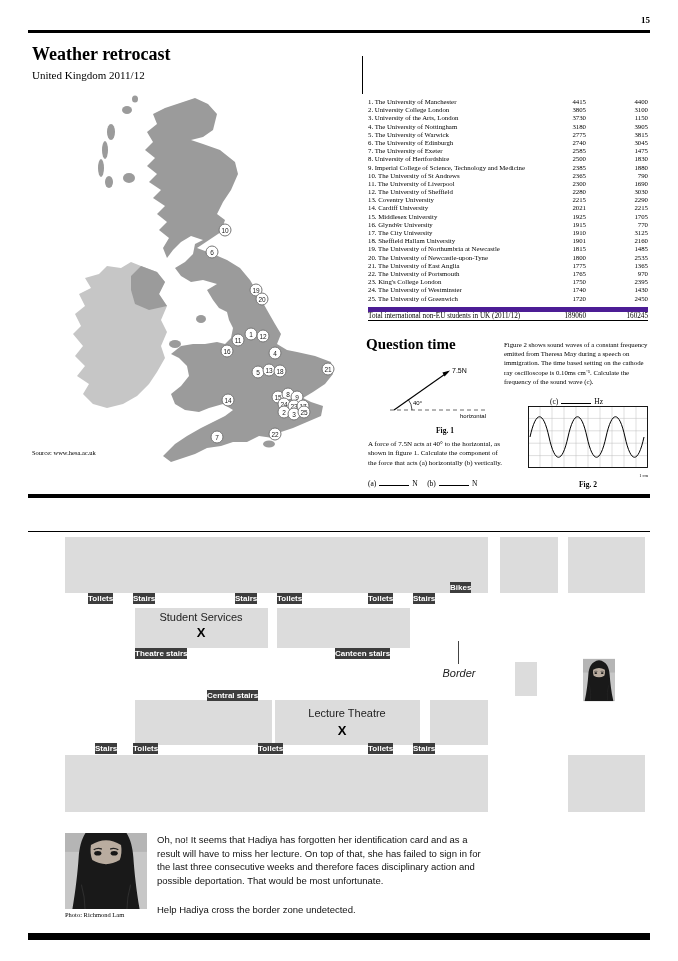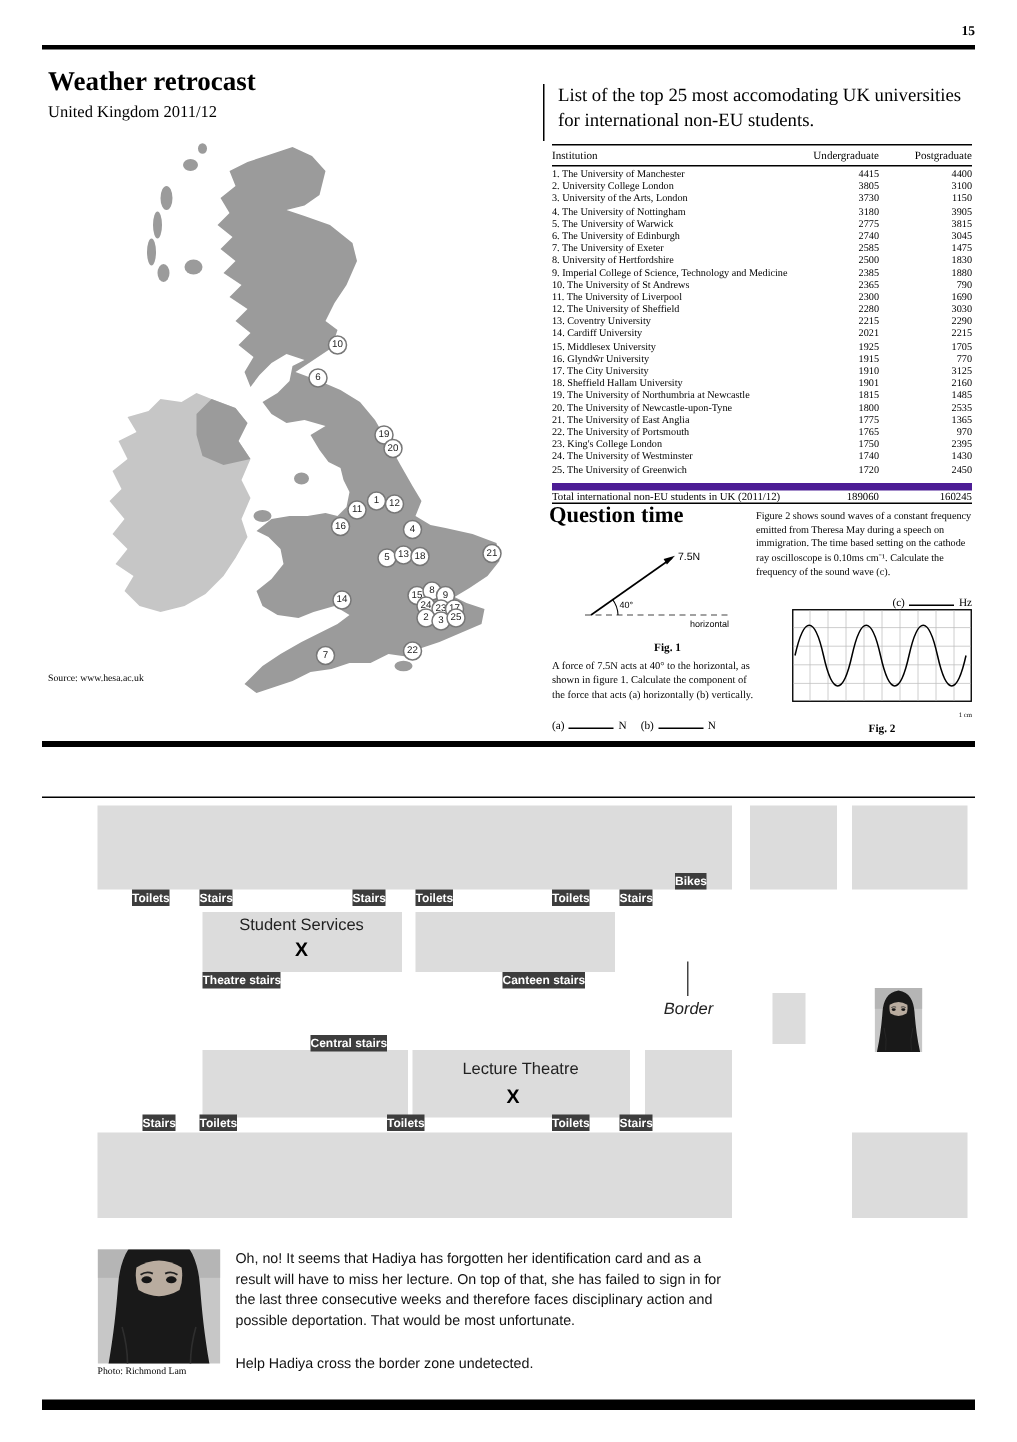--- a/index.html
+++ b/index.html
@@ -45,21 +45,21 @@
   .u-pg { width:62px; text-align:right; }
   .uni-total { display:flex; border-top:5px solid #4c1d95; border-bottom:1px solid #000; margin-top:4px; padding:0 0; font-size:7.2px; }
 
   
   .qt-title { position:absolute; left:366px; top:336px; font-size:15px; font-weight:bold; }
   .fig1-wrap { position:absolute; left:386px; top:362px; width:118px; }
   .fig-cap { text-align:center; font-size:7.5px; font-weight:bold; margin-top:2px; }
   .force-q { position:absolute; left:368px; top:440px; width:140px; font-size:7px; line-height:9.3px; }
   .ans-line { position:absolute; font-size:7.5px; white-space:nowrap; }
   .ans-ab { left:368px; top:479px; }
-  .ans-c { left:505px; top:397px; width:143px; text-align:right; }
+  .ans-c { left:505px; top:397px; width:143px; text-align:center; }
   .blank { display:inline-block; width:30px; border-bottom:1px solid #000; height:7px; margin:0 3px; }
   .wave-q { position:absolute; left:504px; top:340px; width:148px; font-size:6.8px; line-height:9.2px; }
   .scope-wrap { position:absolute; left:528px; top:406px; width:120px; }
   .scope-scale { text-align:right; font-size:4.5px; margin-top:1px; }
 
   
   .bc-title { position:absolute; left:30px; top:505px; font-size:15px; font-weight:bold; }
   .fp { position:absolute; left:65px; top:537px; width:585px; height:280px;
         font-family:"Liberation Sans", sans-serif; }
   .fp-block { position:absolute; background:#dcdcdc; }
@@ -151,28 +151,22 @@
         <div class="map-marker" style="left: 239px; top: 330px;">2</div>
         <div class="map-marker" style="left: 249px; top: 332px;">3</div>
         <div class="map-marker" style="left: 259px; top: 330px;">25</div>
         <div class="map-marker" style="left: 230px; top: 352px;">22</div>
         <div class="map-marker" style="left: 172px; top: 355px;">7</div>
       </div>
   </div>
   <div class="w-source">Source: www.hesa.ac.uk</div>
 
   <div class="uni-vrule"></div>
-  <div class="uni-title">List of the top 25 most accomodating UK universities for international non-EU students.</div>
 
   <div class="uni-table">
-    <div class="uni-header">
-      <span class="u-name">Institution</span>
-      <span class="u-ug">Undergraduate</span>
-      <span class="u-pg">Postgraduate</span>
-    </div>
     <div class="uni-rows" id="uni-rows">
         <div class="uni-row">
           <span class="u-name">1. The University of Manchester</span>
           <span class="u-ug">4415</span>
           <span class="u-pg">4400</span>
         </div>
         <div class="uni-row">
           <span class="u-name">2. University College London</span>
           <span class="u-ug">3805</span>
           <span class="u-pg">3100</span>

